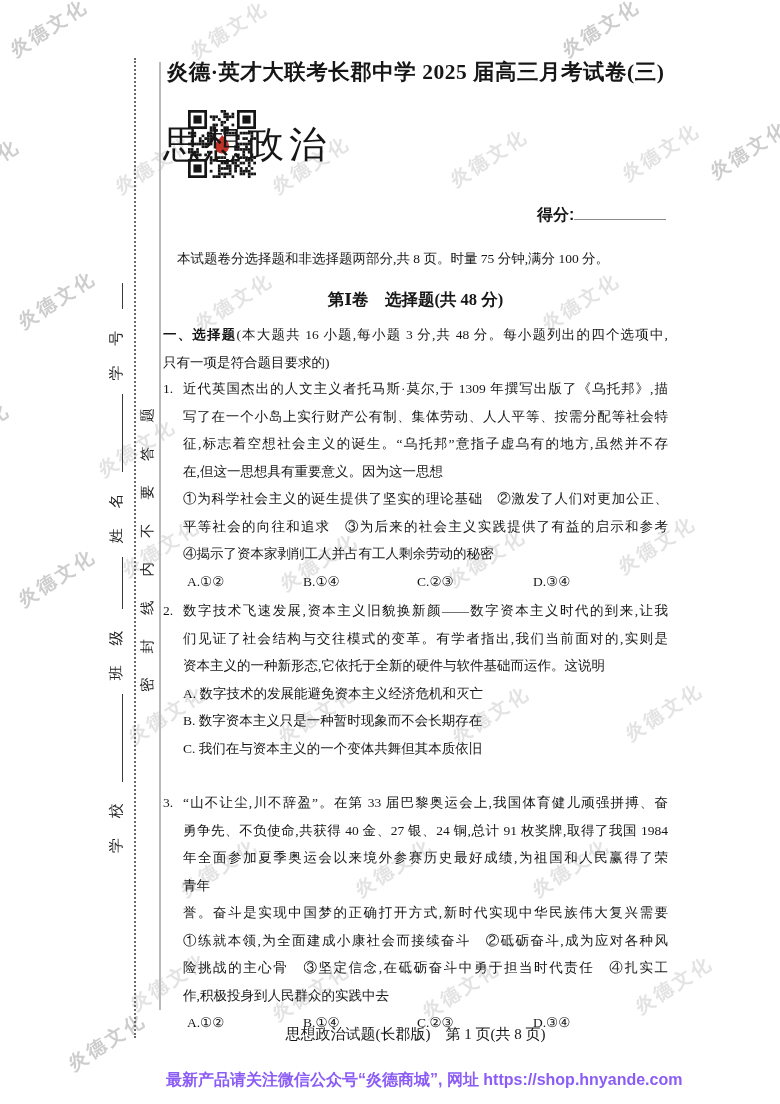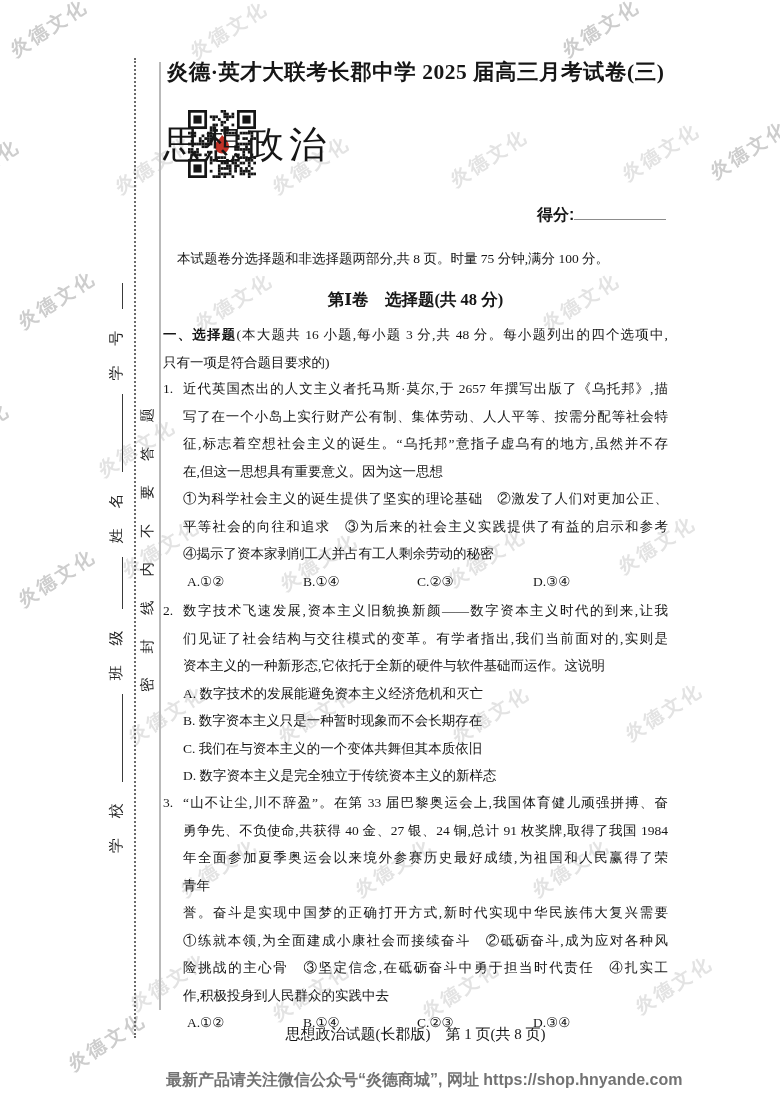--- a/index.html
+++ b/index.html
@@ -41,21 +41,21 @@
   .ln.j{white-space:normal;text-align:justify;text-align-last:justify;overflow:hidden;}
   .question{position:absolute;width:505px;left:163px;}
   .q-num{position:absolute;left:0;top:0;height:27.5px;line-height:27.5px;font-size:13.5px;}
   .q-lines{margin-left:20px;width:485px;}
   .opts{position:relative;height:27.5px;}
   .opt{position:absolute;top:0;height:27.5px;line-height:27.5px;font-size:13.5px;white-space:nowrap;}
   .ital{}
   #footer-label{position:absolute;left:163px;top:1024px;width:505px;text-align:center;
                 font-size:15px;line-height:20px;}
   #promo{position:absolute;left:166px;top:1070px;font-size:16px;font-weight:700;
-         font-family:"Liberation Sans","DejaVu Sans",sans-serif;color:#737373;white-space:nowrap;}
+         font-family:"Liberation Sans","DejaVu Sans",sans-serif;color:#8b5cf6;white-space:nowrap;}
 </style>
 </head>
 <body>
 
 <div id="page">
 
   <div id="watermarks">
       <div class="wm wm-strong" style="left: 5px; top: 15px;">炎德文化</div>
       <div class="wm wm-strong" style="left: 557px; top: 15px;">炎德文化</div>
       <div class="wm wm-faint" style="left: 185px; top: 17px;">炎德文化</div>
@@ -309,21 +309,21 @@
   <div id="section-title">第Ⅰ卷　选择题(共 48 分)</div>
   <div id="intro" class="bodytext">
     <div class="ln j"><b>一、选择题</b><span class="ital">(本大题共 16 小题,每小题 3 分,共 48 分。每小题列出的四个选项中,</span></div>
     <div class="ln ital">只有一项是符合题目要求的)</div>
   </div>
 
   <div id="questions">
       <div class="question bodytext" style="top: 375px;">
         <span class="q-num">1.</span>
         <div class="q-lines">
-          <div class="ln j">近代英国杰出的人文主义者托马斯·莫尔,于 2657 年撰写出版了《乌托邦》,描</div>
+          <div class="ln j">近代英国杰出的人文主义者托马斯·莫尔,于 1309 年撰写出版了《乌托邦》,描</div>
           <div class="ln j">写了在一个小岛上实行财产公有制、集体劳动、人人平等、按需分配等社会特</div>
           <div class="ln j">征,标志着空想社会主义的诞生。“乌托邦”意指子虚乌有的地方,虽然并不存</div>
           <div class="ln">在,但这一思想具有重要意义。因为这一思想</div>
           <div class="ln j">①为科学社会主义的诞生提供了坚实的理论基础　②激发了人们对更加公正、</div>
           <div class="ln j">平等社会的向往和追求　③为后来的社会主义实践提供了有益的启示和参考</div>
           <div class="ln">④揭示了资本家剥削工人并占有工人剩余劳动的秘密</div>
           <div class="opts">
             <span class="opt" style="left: 4px;">A.①②</span>
             <span class="opt" style="left: 120px;">B.①④</span>
             <span class="opt" style="left: 234px;">C.②③</span>
@@ -333,21 +333,20 @@
       </div>
       <div class="question bodytext" style="top: 597px;">
         <span class="q-num">2.</span>
         <div class="q-lines">
           <div class="ln j">数字技术飞速发展,资本主义旧貌换新颜——数字资本主义时代的到来,让我</div>
           <div class="ln j">们见证了社会结构与交往模式的变革。有学者指出,我们当前面对的,实则是</div>
           <div class="ln">资本主义的一种新形态,它依托于全新的硬件与软件基础而运作。这说明</div>
           <div class="ln">A. 数字技术的发展能避免资本主义经济危机和灭亡</div>
           <div class="ln">B. 数字资本主义只是一种暂时现象而不会长期存在</div>
           <div class="ln">C. 我们在与资本主义的一个变体共舞但其本质依旧</div>
-          <div class="ln">D. 数字资本主义是完全独立于传统资本主义的新样态</div>
         </div>
       </div>
       <div class="question bodytext" style="top: 789px;">
         <span class="q-num">3.</span>
         <div class="q-lines">
           <div class="ln j">“山不让尘,川不辞盈”。在第 33 届巴黎奥运会上,我国体育健儿顽强拼搏、奋</div>
           <div class="ln j">勇争先、不负使命,共获得 40 金、27 银、24 铜,总计 91 枚奖牌,取得了我国 1984</div>
           <div class="ln j">年全面参加夏季奥运会以来境外参赛历史最好成绩,为祖国和人民赢得了荣</div>
           <div class="ln">青年</div>
           <div class="ln j">誉。奋斗是实现中国梦的正确打开方式,新时代实现中华民族伟大复兴需要</div>

